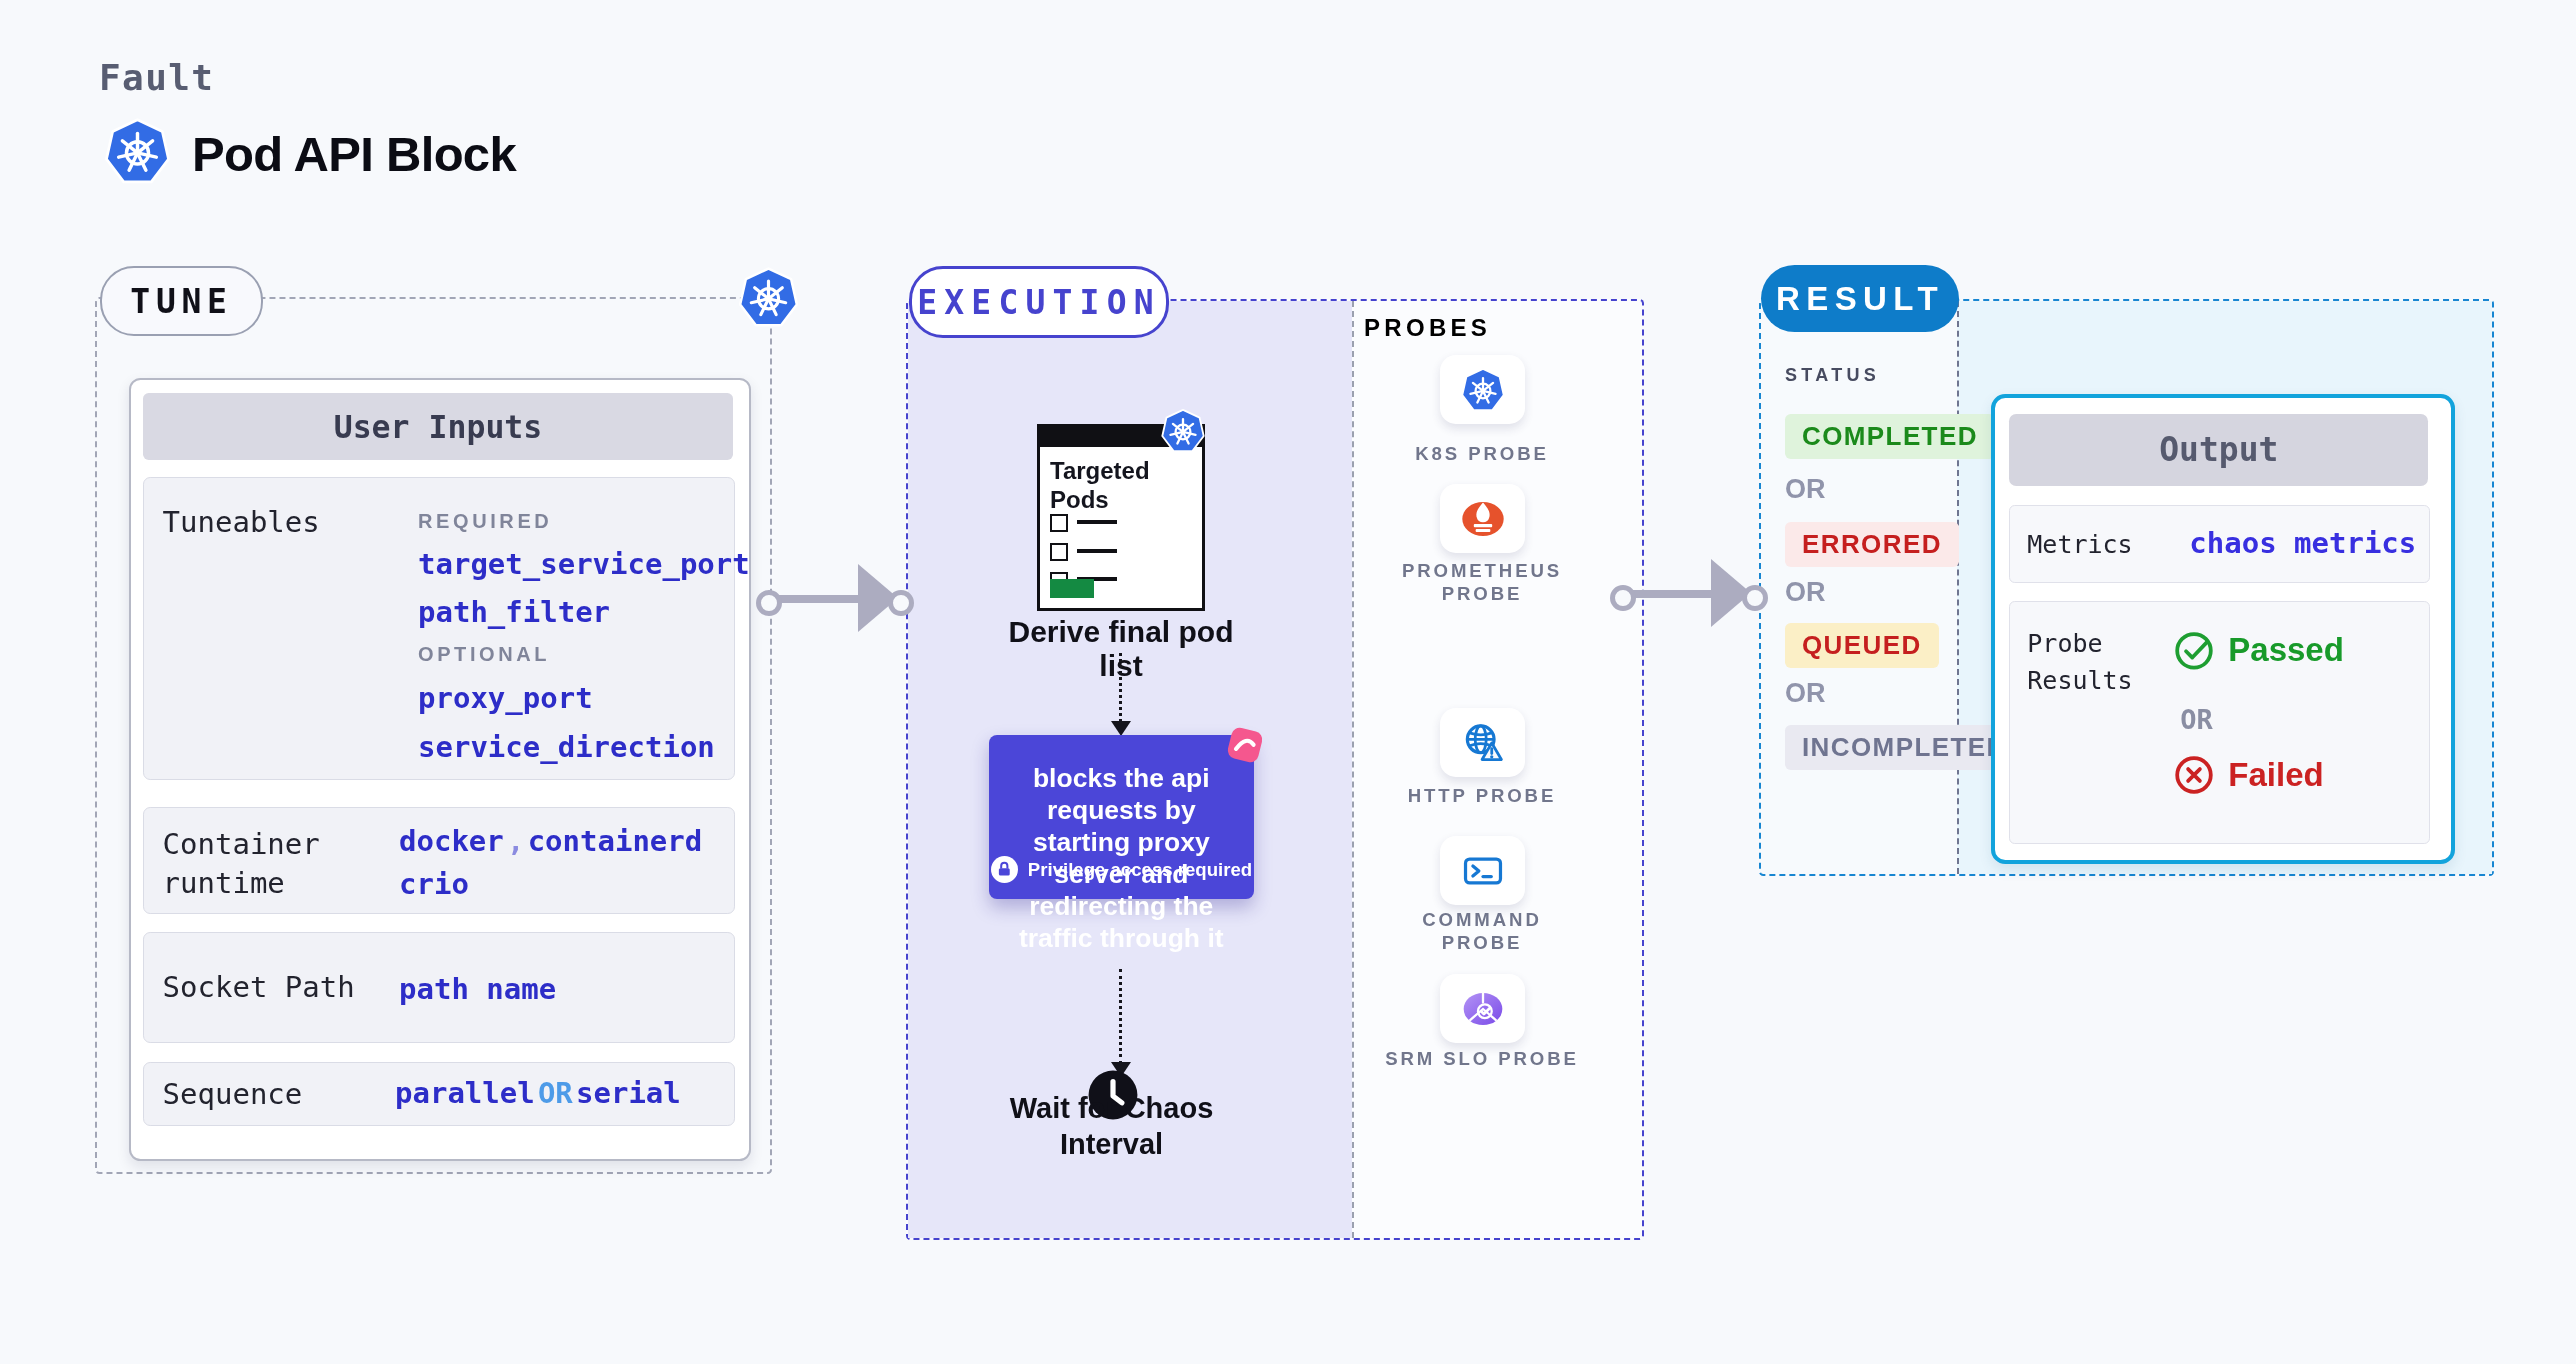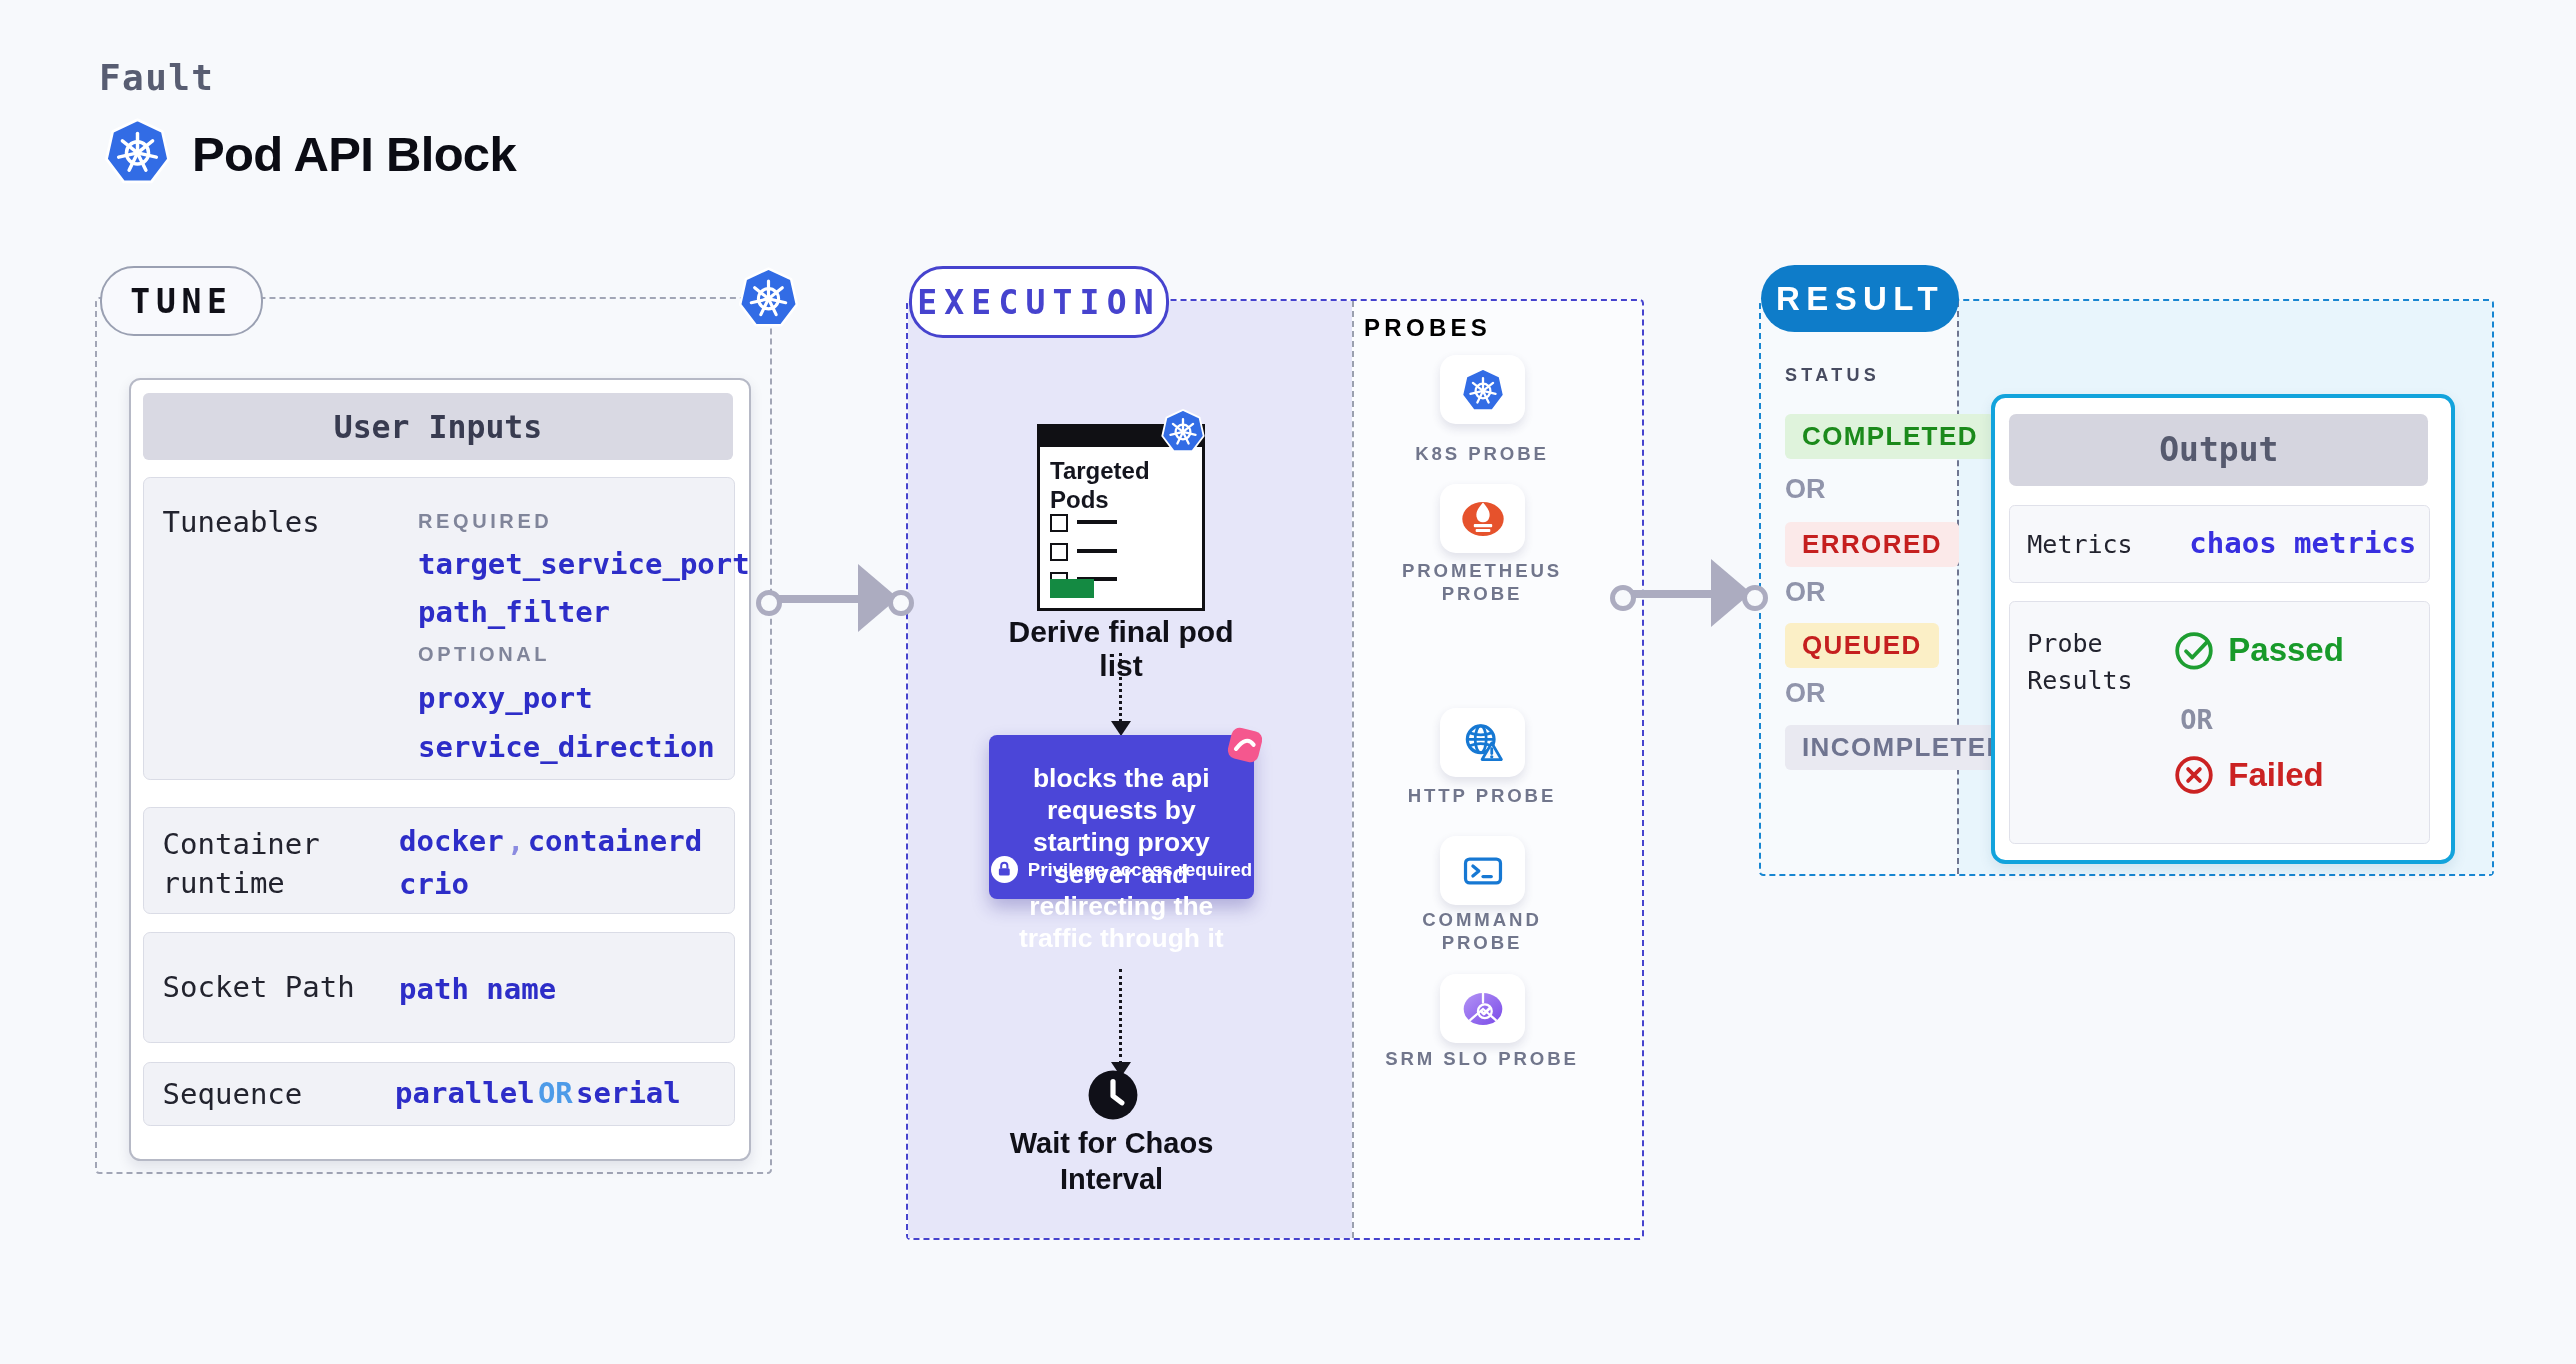--- a/index.html
+++ b/index.html
@@ -64,21 +64,21 @@
   .dot1-head{left:1111px;top:721px;}
   .dot2-head{left:1111px;top:1062px;}
   .purple-card{left:989px;top:735px;width:265px;height:164px;background:#4B46D8;border-radius:8px;
                box-shadow:0 8.6px 18.6px rgba(40,30,140,.28);z-index:2;}
   .purple-text{left:14.3px;top:27px;width:236px;text-align:center;font-size:26.5px;line-height:32px;font-weight:700;color:#FFFFFF;}
   .priv-row{left:0;right:0;bottom:15.8px;display:flex;align-items:center;justify-content:center;gap:10px;}
   .priv-circle{width:27px;height:27px;border-radius:50%;background:#FFFFFF;display:flex;align-items:center;justify-content:center;}
   .priv-text{font-size:18.6px;font-weight:600;color:#FFFFFF;}
   .chaos-badge{left:1222px;top:722px;width:46px;height:46px;z-index:4;}
   .clock-icon{left:1087px;top:1069px;width:52px;height:52px;}
-  .wait-label{left:986px;top:1125px;width:251px;text-align:center;font-size:29px;line-height:36px;font-weight:800;color:#101018;}
+  .wait-label{left:986px;top:1090px;width:251px;text-align:center;font-size:29px;line-height:36px;font-weight:800;color:#101018;}
 
   
   .probes-label{left:1364px;top:314px;font-size:24px;font-weight:700;letter-spacing:4.3px;color:#000000;}
   .probe-card{left:1440px;width:85px;height:69px;background:#FFFFFF;border-radius:15.8px;
               box-shadow:0 4.3px 10px rgba(40,40,90,.12);display:flex;align-items:center;justify-content:center;}
   .probe-card svg{width:46px;height:46px;}
   .pc1{top:355px;} .pc2{top:484px;} .pc3{top:708px;} .pc4{top:836px;} .pc5{top:974px;}
   .probe-name{left:1378px;width:208px;text-align:center;font-size:18.6px;line-height:23px;font-weight:700;
               letter-spacing:2.9px;color:#71768C;}
   .pn1{top:430px;margin-top:12px;} .pn2{top:559px;} .pn3{top:784px;} .pn4{top:908px;} .pn5{top:1047px;}

